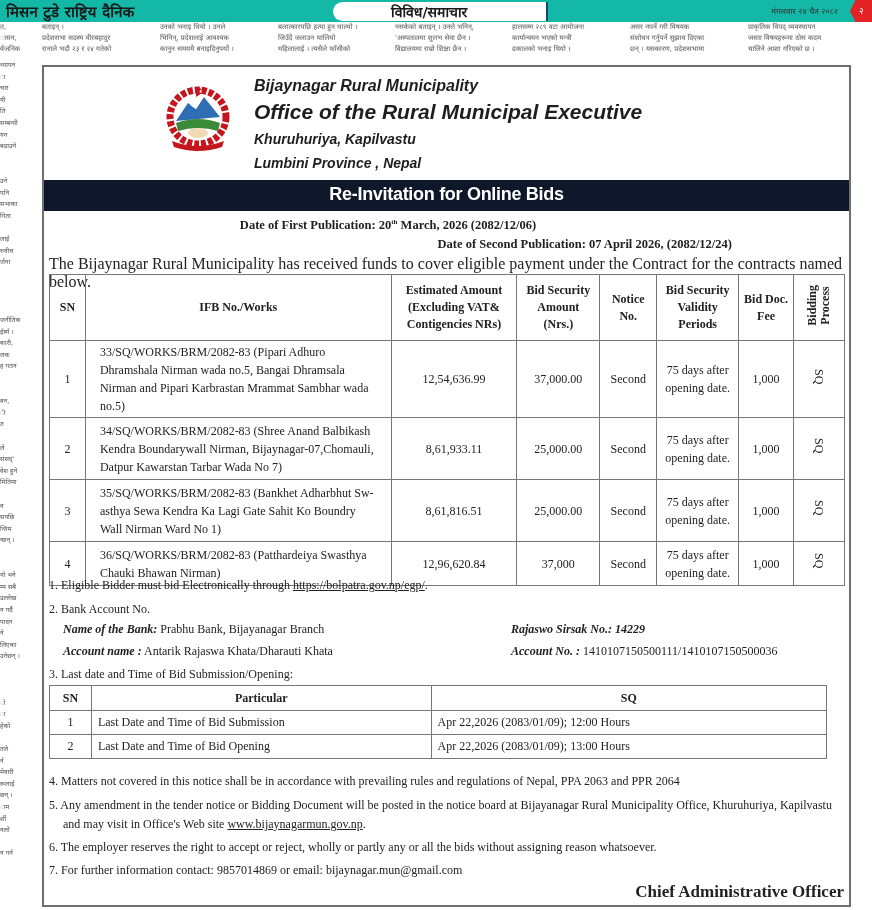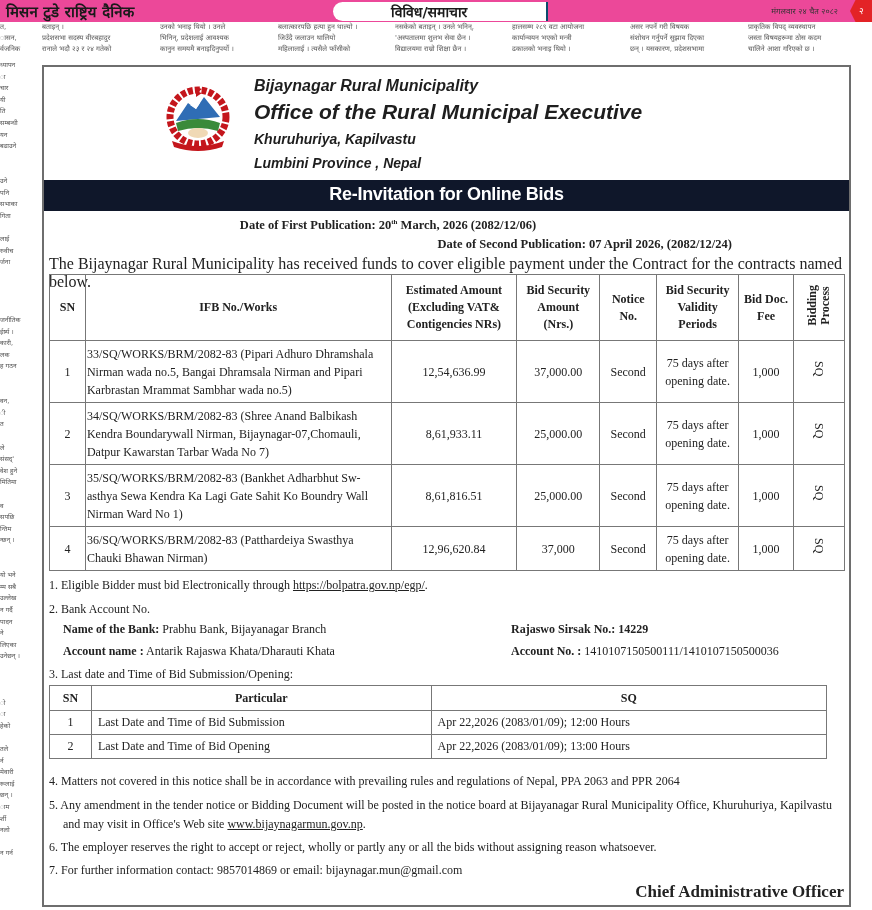--- a/index.html
+++ b/index.html
@@ -1,20 +1,20 @@
 <!DOCTYPE html>
 <html><head>
 <meta charset="utf-8">
 <style>
   * { box-sizing: border-box; margin: 0; padding: 0; }
   html, body { width: 872px; height: 910px; overflow: hidden; background: #ffffff; }
   body { position: relative; font-family: "Liberation Serif", serif; color: #222; }
 
   
-  .masthead { position: absolute; left: 0; top: 0; width: 872px; height: 22px; background: #ec4899; padding-left: 45px; }
+  .masthead { position: absolute; left: 0; top: 0; width: 872px; height: 22px; background: #14b8a6; padding-left: 45px; }
   .masthead .paper-name { position: absolute; left: 6px; top: 1px; font-family: "DejaVu Sans", sans-serif; font-weight: bold; font-size: 15px; color: #1a1a1a; letter-spacing: 0.2px; }
   .masthead .section-pill { position: absolute; left: 333px; top: 2px; width: 215px; height: 19px; background: #ffffff; border-radius: 10px 0 0 10px; border-right: 2px solid #0c4a6e; }
   .masthead .section-pill span { position: absolute; left: 58px; top: 0px; font-family: "DejaVu Sans", sans-serif; font-weight: bold; font-size: 14px; color: #1a1a1a; }
   .masthead .issue-date { position: absolute; right: 34px; top: 5px; font-family: "DejaVu Sans", sans-serif; font-size: 8px; color: #333; }
   .masthead .page-tab { position: absolute; right: 0; top: 0; width: 22px; height: 22px; background: #e32326; clip-path: polygon(25% 0, 100% 0, 100% 100%, 25% 100%, 0 50%); }
   .masthead .page-tab span { position: absolute; left: 9px; top: 4px; font-family: "DejaVu Sans", sans-serif; font-size: 9px; color: #fff; }
 
   
   .news-strip { position: absolute; top: 22px; height: 36px; font-family: "DejaVu Sans", sans-serif; font-size: 7px; line-height: 11px; color: #555; overflow: hidden; white-space: nowrap; }
   .left-column { position: absolute; left: 0; top: 60px; width: 40px; height: 850px; font-family: "DejaVu Sans", sans-serif; font-size: 6.5px; line-height: 11.6px; color: #555; overflow: hidden; white-space: nowrap; }
@@ -33,27 +33,27 @@
 
   .pub { position: absolute; left: 0; width: 688px; text-align: center; font-weight: bold; font-size: 12.5px; color: #222; }
   .pub sup { font-size: 7px; }
   .intro { position: absolute; left: 5px; top: 188px; font-size: 16px; color: #222; }
 
   table { border-collapse: collapse; position: absolute; }
   table td, table th { border: 1px solid #777; font-size: 12px; color: #222; }
   .works { left: 5px; top: 207px; width: 796px; }
   .works th { font-weight: bold; text-align: center; line-height: 17px; height: 66px; }
   .works td { line-height: 18px; text-align: center; }
-  .works td.desc { text-align: left; padding: 2px 1px; }
+  .works td.desc { text-align: left; padding: 2px 14px; }
   .works .vert { writing-mode: vertical-rl; transform: rotate(180deg); font-weight: bold; line-height: 13px; display: inline-block; }
   .works .sq { writing-mode: vertical-rl; display: inline-block; font-size: 12px; }
 
   .para { position: absolute; left: 5px; font-size: 12px; color: #222; }
   .para a, .link { color: #222; text-decoration: underline; }
-  .bank-label { font-weight: bold; }
+  .bank-label { font-weight: bold; font-style: italic; }
   .sched { left: 5px; top: 618px; width: 778px; }
   .sched th { font-weight: bold; height: 25px; text-align: center; }
   .sched td { height: 24px; padding: 0 6px; }
   .sched td.c { text-align: center; }
   .signature { position: absolute; right: 5px; top: 815px; font-weight: bold; font-size: 17px; }
 </style>
 </head>
 <body>
 
 <div class="masthead">

